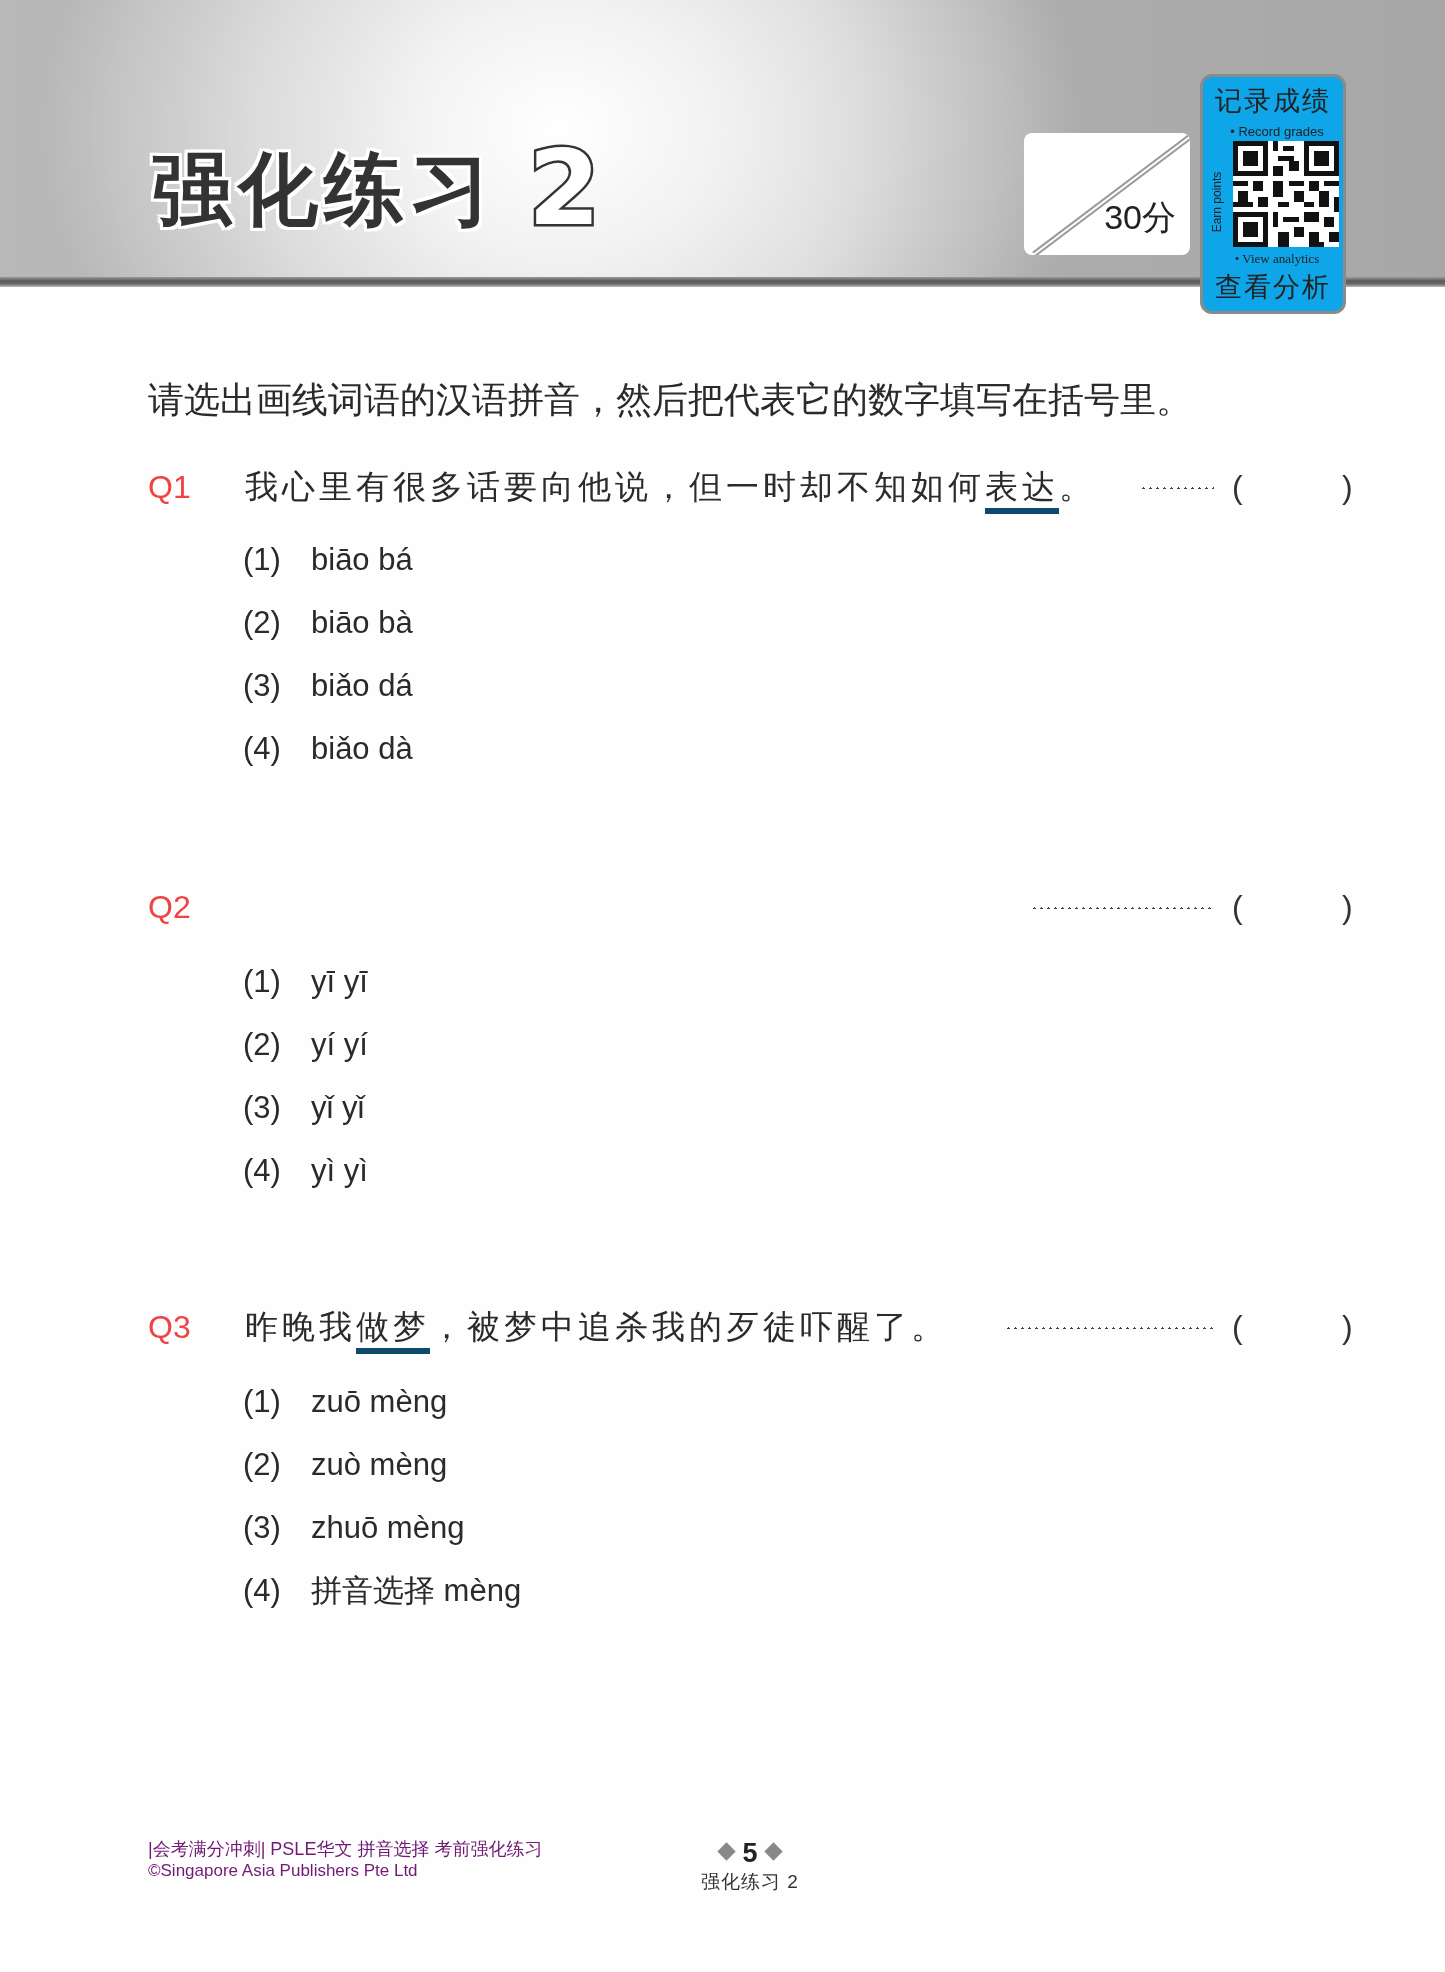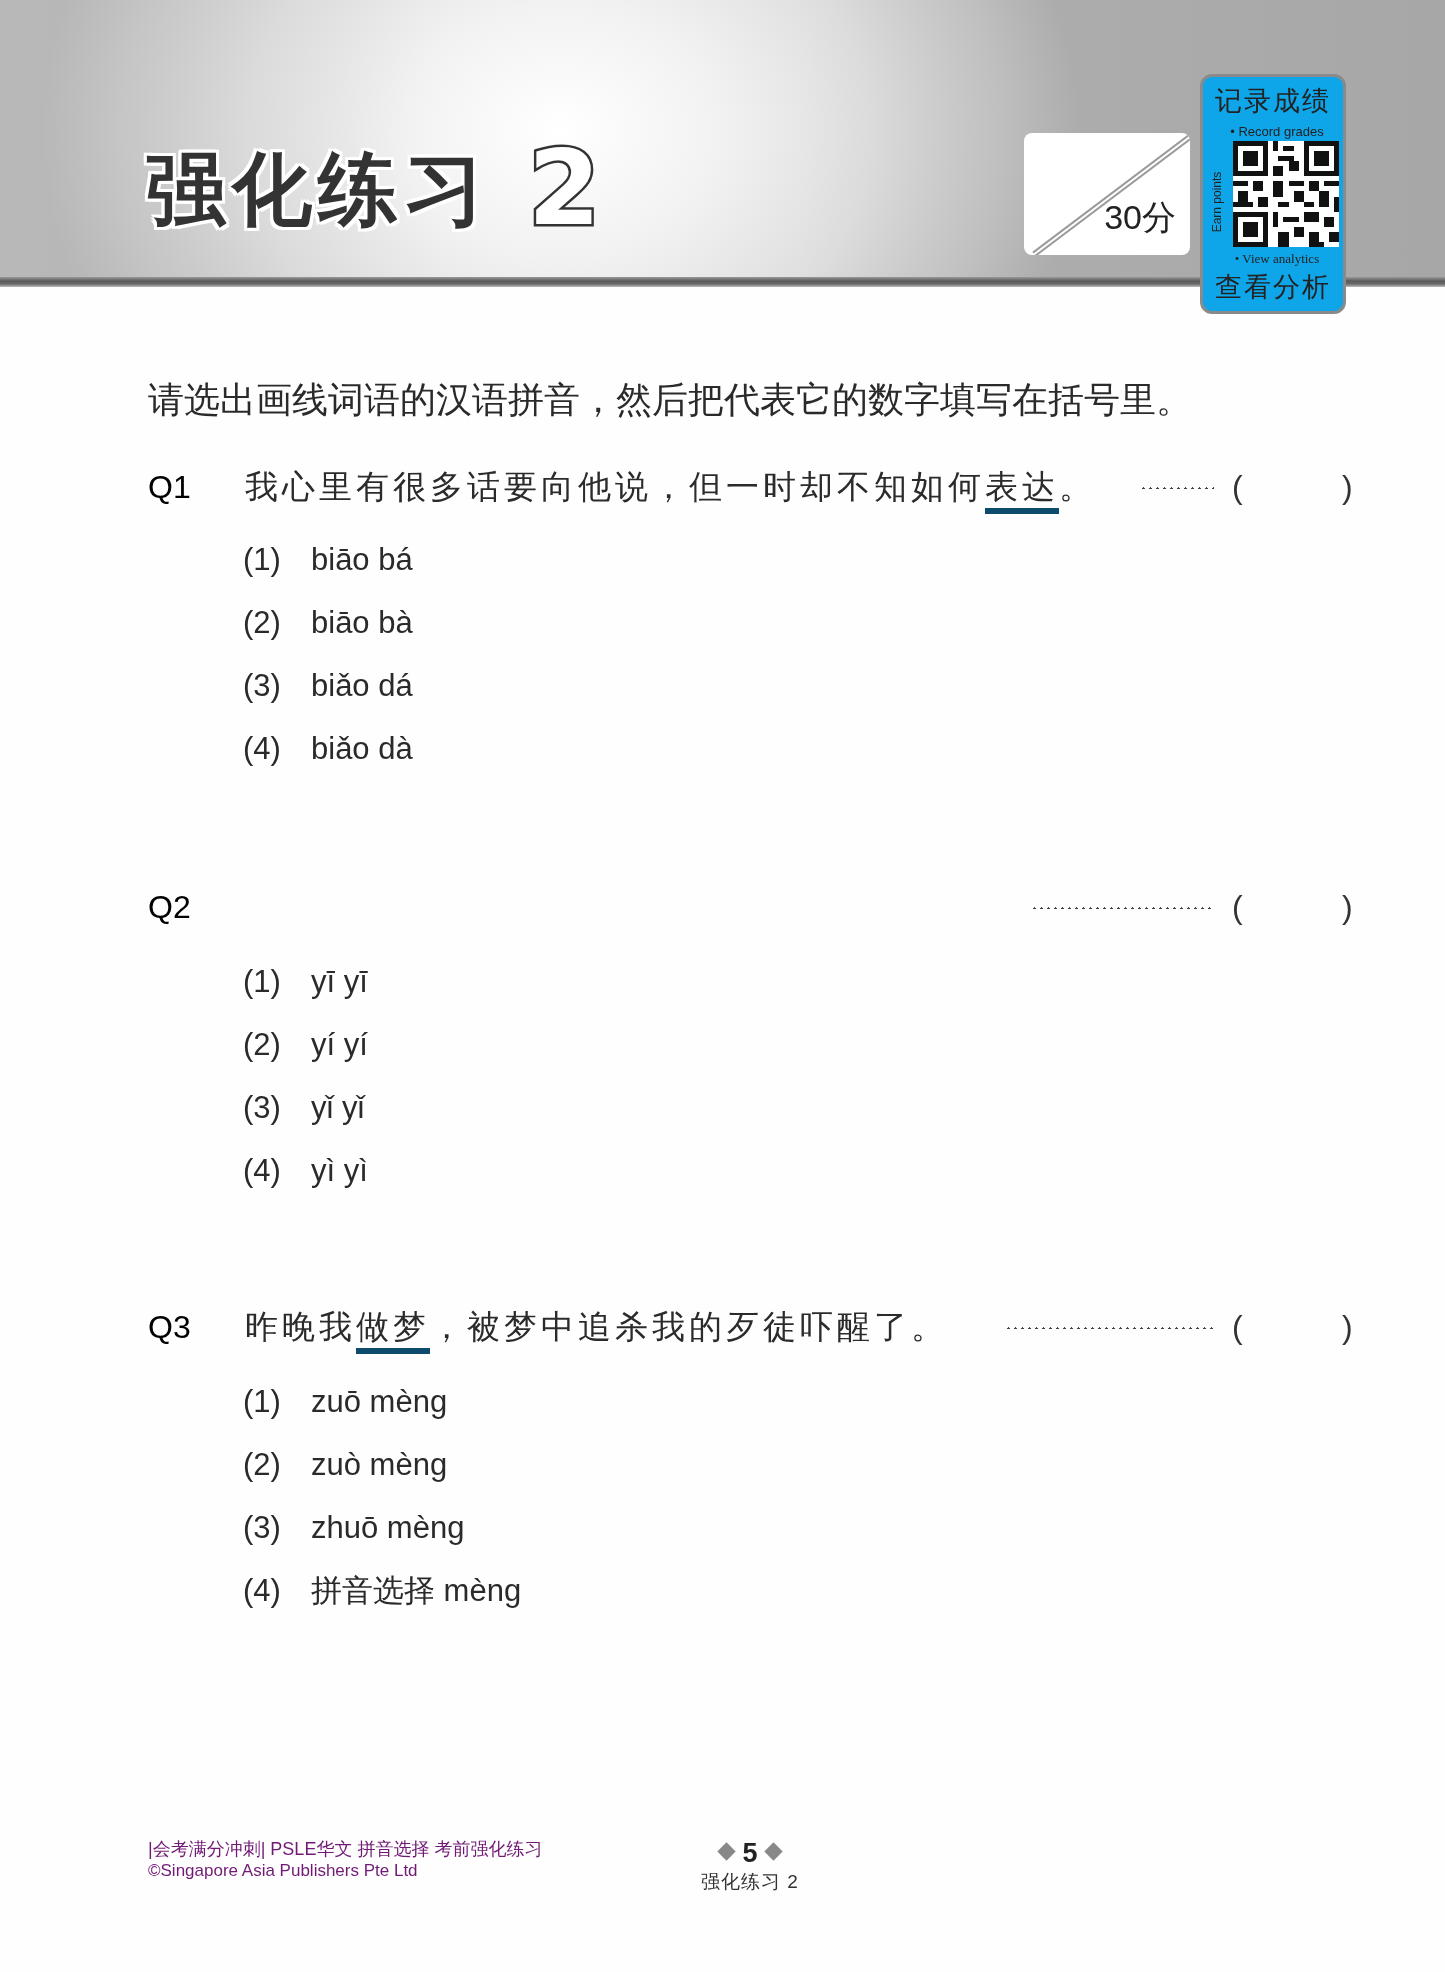--- a/index.html
+++ b/index.html
@@ -14,21 +14,21 @@
   }
   .header::after {
     content:""; position:absolute; left:0; right:0; top:0; bottom:0;
     background: linear-gradient(90deg, rgba(200,200,200,0.35) 0%, rgba(255,255,255,0) 30%, rgba(255,255,255,0) 55%, rgba(150,150,150,0.35) 100%);
   }
   .header-bar {
     position:absolute; left:0; top:277px; width:1445px; height:10px;
     background: linear-gradient(180deg, #9a9a9a 0%, #5a5a5a 40%, #6a6a6a 70%, #bdbdbd 100%);
   }
   .title {
-    position:absolute; left:146px; top:140px; z-index:2;
+    position:absolute; left:152px; top:140px; z-index:2;
     font-family: "DejaVu Sans", sans-serif; font-weight:bold;
     font-size:80px; letter-spacing:6px; color:#333;
     text-shadow: 0 0 0 #fff, 3px 0 0 #fff, -3px 0 0 #fff, 0 3px 0 #fff, 0 -3px 0 #fff, 3px 3px 0 #fff, -3px -3px 0 #fff, 3px -3px 0 #fff, -3px 3px 0 #fff;
     line-height:100px;
   }
   .title-num {
     position:absolute; left:528px; top:128px; z-index:2;
     font-family: "DejaVu Sans", sans-serif; font-weight:bold;
     font-size:104px; line-height:120px;
     color:#fff; -webkit-text-stroke: 5px #333; paint-order: stroke fill;
@@ -55,21 +55,21 @@
   .qr-bullet.bot { top:174px;font-family:Liberation Serif, serif; }
   .qr-side { position:absolute; left:-22px; top:118px; width:72px; font-size:12px; color:#222; transform:rotate(-90deg); white-space:nowrap; text-align:center; }
   .qr-code { position:absolute; left:30px; top:64px; width:106px; height:106px; }
   .qr-bottom { position:absolute; bottom:6px; left:0; right:0; text-align:center; font-size:27px; letter-spacing:2px; color:#222; }
 
   .instruction {
     position:absolute; left:148px; top:376px; font-size:36px; color:#2a2a2a;
     font-family: "DejaVu Sans", sans-serif;
   }
   .q-row { position:absolute; left:148px; width:1210px; height:44px; }
-  .q-label { position:absolute; left:0; top:0; font-size:32px; color:#000000; line-height:44px; }
+  .q-label { position:absolute; left:0; top:0; font-size:32px; color:#ef4444; line-height:44px; }
   .q-text {
     position:absolute; left:97px; top:0; font-size:33px; line-height:44px; letter-spacing:4px;
     font-family: "DejaVu Serif", serif; color:#2b2b2b; white-space:nowrap;
   }
   .q-text u { text-decoration:none; border-bottom:6px solid #0c4a6e; padding-bottom:2px; }
   .q-dots {
     position:absolute; top:22px; height:2px;
     background-image: radial-gradient(circle, #444 1px, transparent 1.3px);
     background-size:7px 3px; background-repeat:repeat-x;
   }

